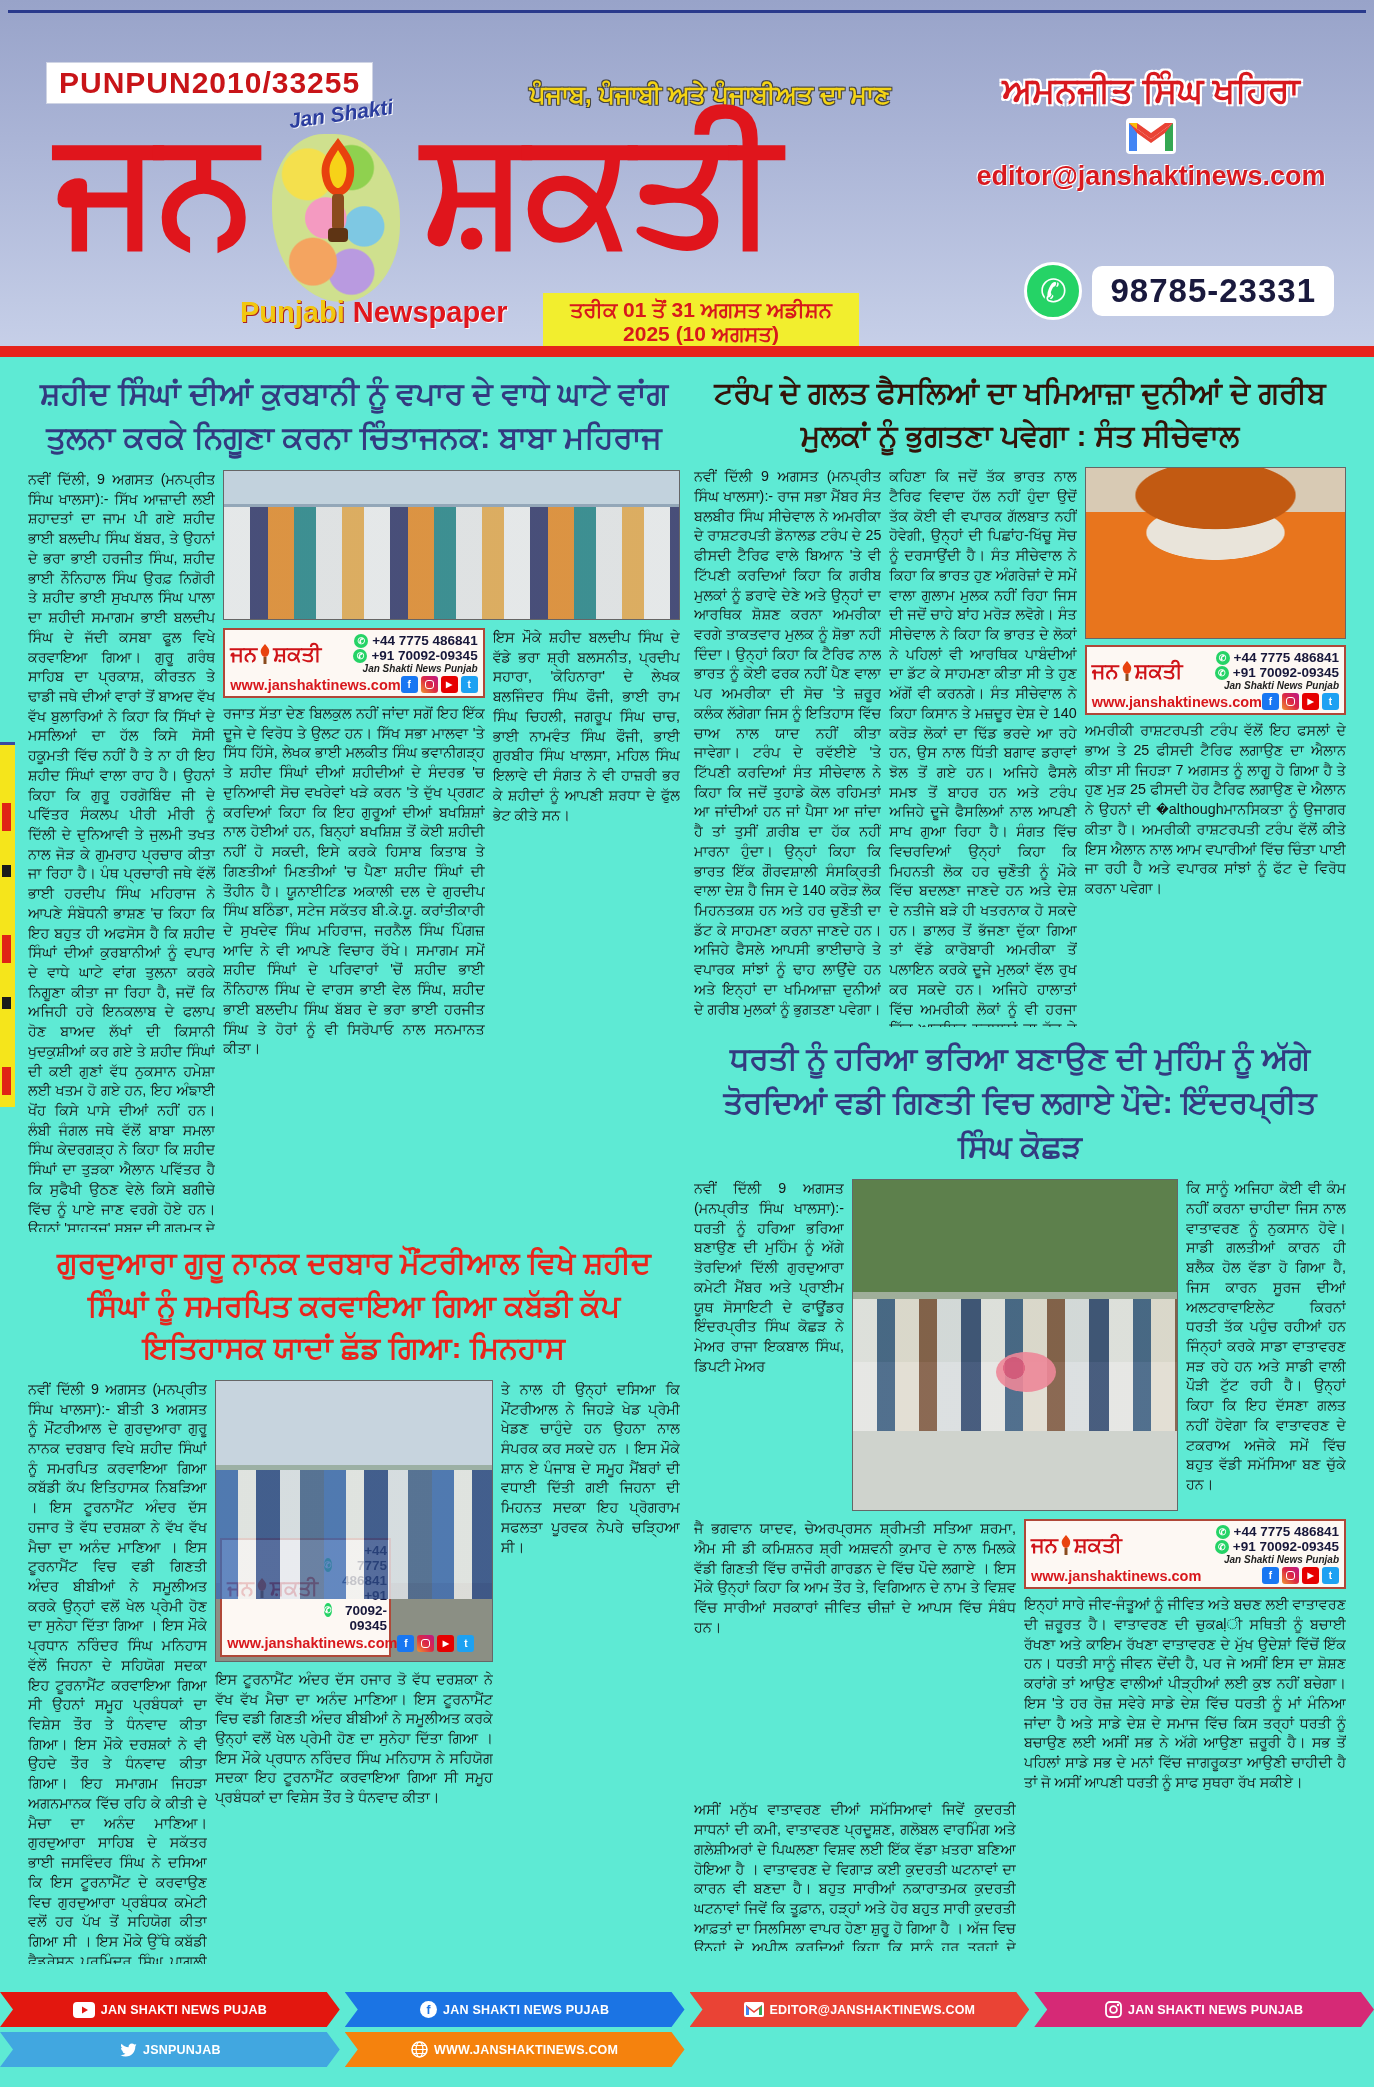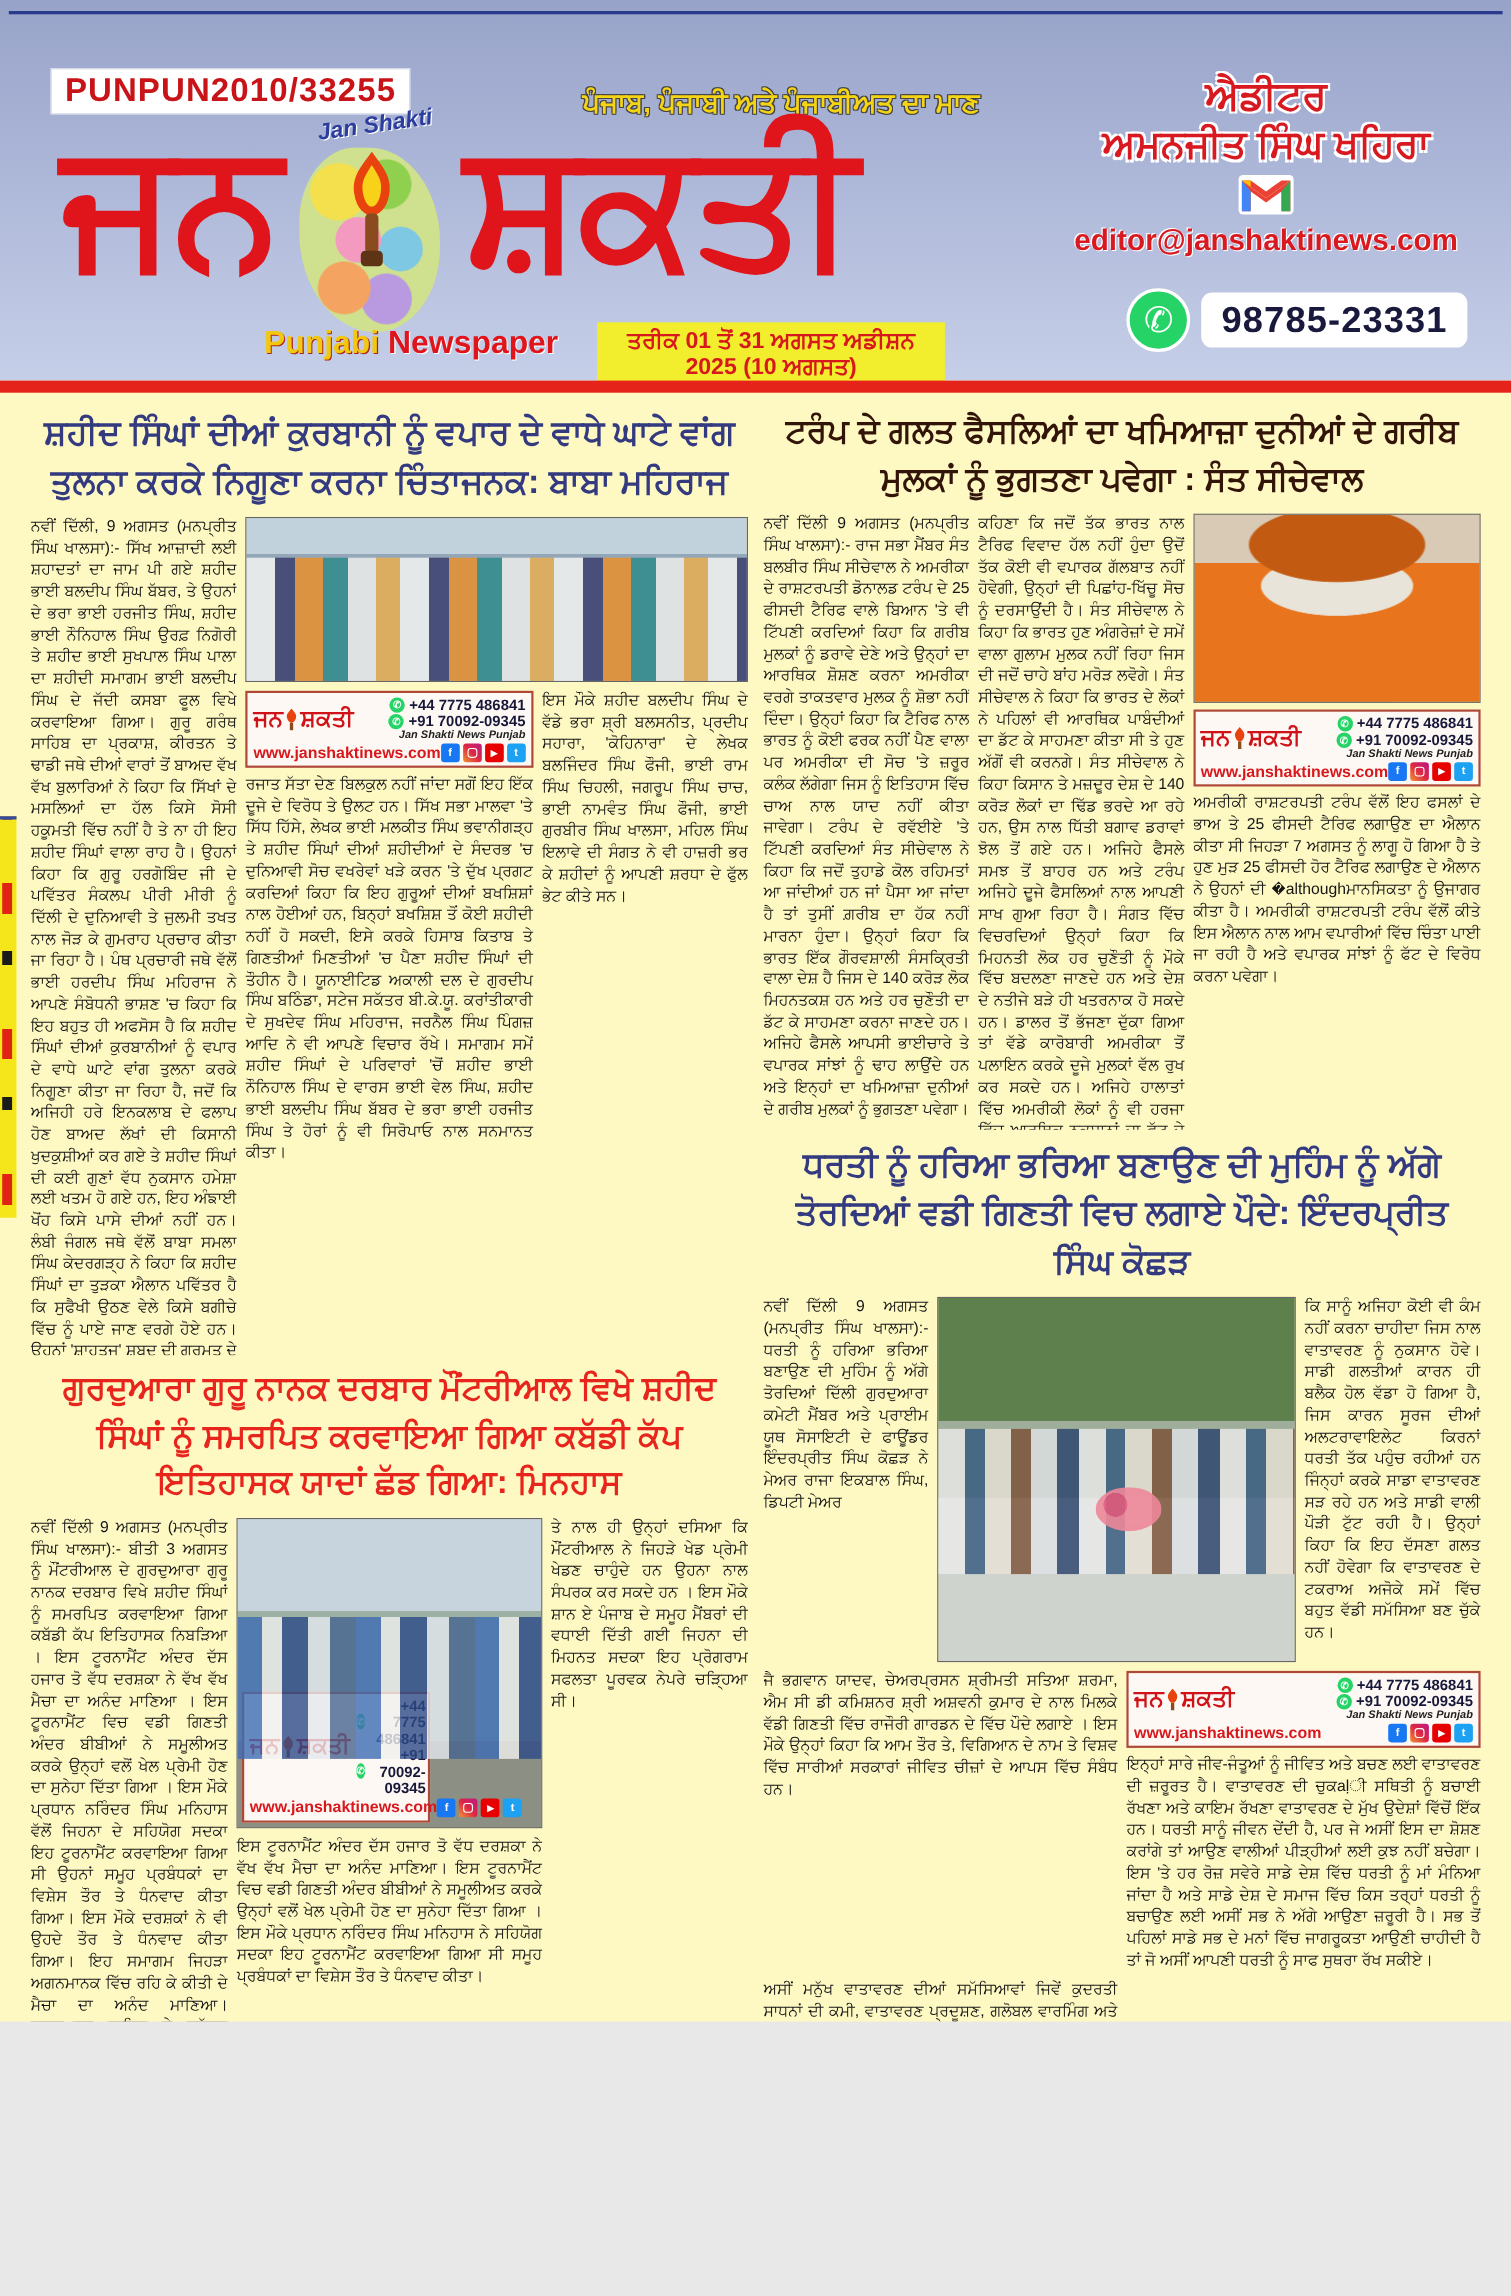--- a/index.html
+++ b/index.html
@@ -1,17 +1,17 @@
 <!DOCTYPE html>
 <html><head>
 <meta charset="utf-8">
 <style>
   * { margin:0; padding:0; box-sizing:border-box; }
   body { background:#e8e8e8; font-family:"Liberation Sans", sans-serif; }
-  .page { position:relative; width:1374px; height:1838px; margin:0 auto; background:#fef9c3; overflow:hidden; }
+  .page { position:relative; width:1374px; height:2087px; margin:0 auto; background:#5eead4; overflow:hidden; }
 
   
   .hdr { position:absolute; top:0; left:0; right:0; height:346px;
          background:linear-gradient(180deg,#98a3c9 0%,#aab4d6 40%,#c6cfe8 100%); }
   .hdr-topline { position:absolute; top:10px; left:8px; right:8px; height:3px; background:#2a3a8c; }
   .reg-box { position:absolute; top:62px; left:46px; background:#fff; padding:3px 12px;
              color:#c81418; font-weight:bold; font-size:30px; letter-spacing:1px; border:1px solid #cfd4e4; }
   .tagline { position:absolute; top:80px; left:430px; width:560px; text-align:center;
              color:#f4d414; font-weight:bold; font-size:25px;
              text-shadow:1px 1px 0 #444, -1px -1px 0 #444, 1px -1px 0 #444, -1px 1px 0 #444; }
@@ -165,21 +165,20 @@
     </div>
 
     <div class="pnews">
       <span class="p1">Punjabi</span>
       <span class="p2">Newspaper</span>
     </div>
 
     <div class="edition">ਤਰੀਕ 01 ਤੋਂ 31 ਅਗਸਤ ਅਡੀਸ਼ਨ 2025 (10 ਅਗਸਤ)</div>
 
     <div class="editor-block">
-      <div class="ed-label">ਐਡੀਟਰ</div>
       <div class="ed-name">ਅਮਨਜੀਤ ਸਿੰਘ ਖਹਿਰਾ</div>
       <svg class="gmail-big" width="52" height="38" viewBox="0 0 52 38">
         <rect x="1" y="1" width="50" height="36" rx="4" fill="#fff"></rect>
         <path d="M4 6v28h8V16l14 10 14-10v18h8V6l-22 16z" fill="#ea4335"></path>
         <path d="M4 6h8l14 10L40 6h8L26 22z" fill="#ea4335"></path>
         <path d="M4 6v28h8V16z" fill="#4285f4"></path>
         <path d="M48 6v28h-8V16z" fill="#34a853"></path>
         <path d="M4 6l8 6V6z" fill="#fbbc04"></path>
       </svg>
       <div class="ed-mail">editor@janshaktinews.com</div>

